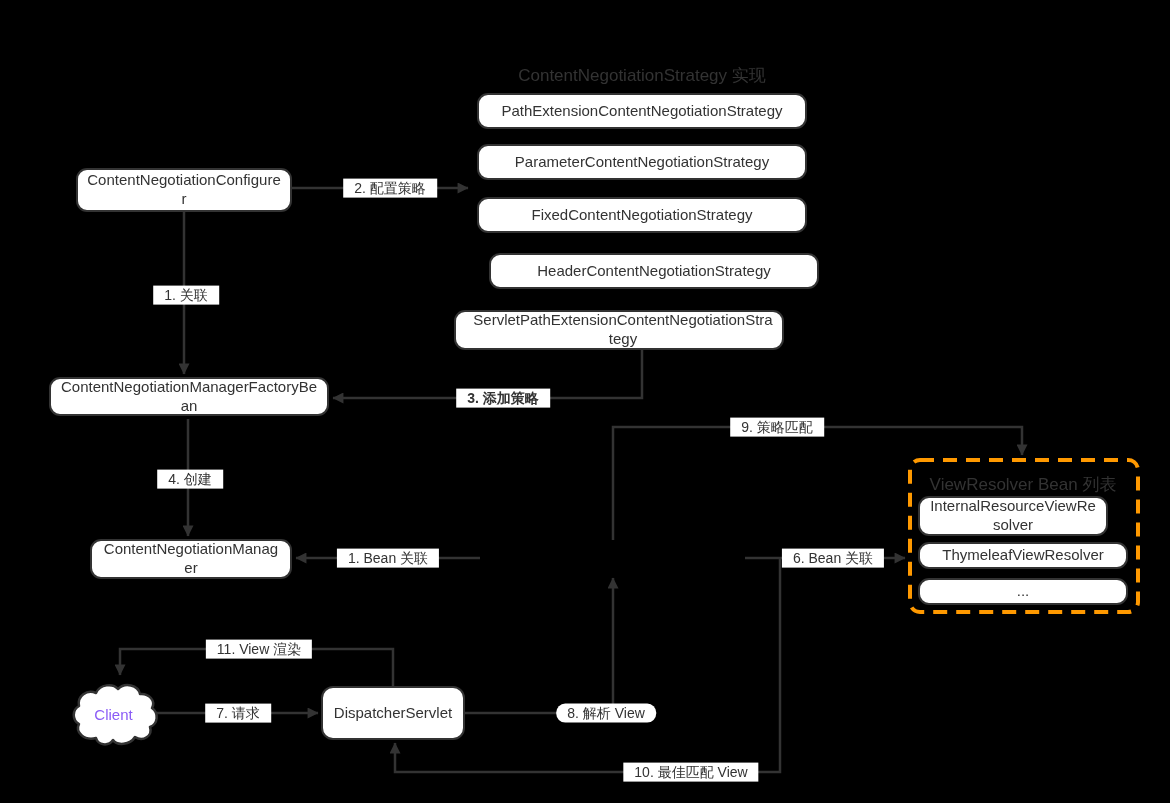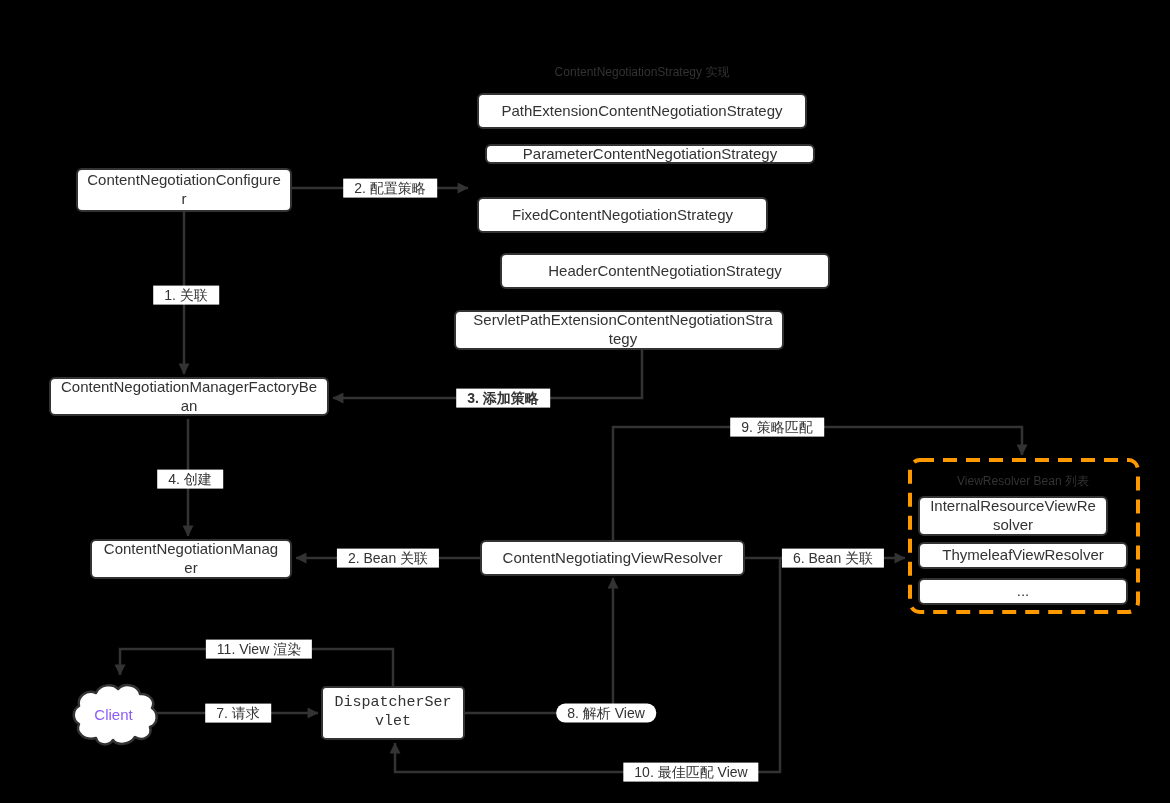--- a/index.html
+++ b/index.html
@@ -3,26 +3,26 @@
 <meta charset="utf-8">
 <style>
   html,body{margin:0;padding:0;background:#000;}
   .canvas{
     position:relative;width:1170px;height:803px;background:#000;overflow:hidden;
     font-family:"Liberation Sans","DejaVu Sans",sans-serif;
   }
   .edges{position:absolute;left:0;top:0;width:1170px;height:803px;}
   .node{
     position:absolute;box-sizing:border-box;display:flex;align-items:center;justify-content:center;
-    background:#fff;border:2px solid #333;border-radius:6px;color:#333;
+    background:#fff;border:2px solid #333;border-radius:11px;color:#333;
     font-size:15px;line-height:1.25;text-align:center;word-break:break-all;padding:0 8px;
   }
-  .node.square{border-radius:5px;font-family:Liberation Mono, monospace;}
+  .node.square{border-radius:12px;}
   .cluster-title{
-    position:absolute;color:#333;font-size:12px;text-align:center;white-space:nowrap;
+    position:absolute;color:#333;font-size:17px;text-align:center;white-space:nowrap;
     transform:translateX(-50%);
   }
   .cluster-title.in-box{transform:none;}
   .edge-label{
     position:absolute;transform:translate(-50%,-50%);background:#fff;color:#333;
     font-size:14px;line-height:1.2;padding:1px 11px;white-space:nowrap;
   }
   .cloud-label{
     position:absolute;left:70px;top:680px;width:87px;height:68px;
     display:flex;align-items:center;justify-content:center;color:#8b5cf6;font-size:15px;
@@ -61,42 +61,41 @@
                C 38 67, 28 65, 26 58 Z" fill="#fff" stroke="#333" stroke-width="2.5" stroke-linejoin="round"></path>
     </g>
   </svg>
 
   <div class="cluster-title" style="left:642px;top:64px;">ContentNegotiationStrategy 实现</div>
   <div class="cluster-title in-box" style="left:908px;top:473px;width:230px;">ViewResolver Bean 列表</div>
 
   <div class="node" style="left:76px;top:168px;width:216px;height:44px;">ContentNegotiationConfigurer</div>
 
   <div class="node" style="left:477px;top:93px;width:330px;height:36px;">PathExtensionContentNegotiationStrategy</div>
-  <div class="node" style="left:477px;top:144px;width:330px;height:20px;margin-left:8px;">ParameterContentNegotiationStrategy</div>
-  <div class="node" style="left:477px;top:197px;width:291px;height:36px;">FixedContentNegotiationStrategy</div>
-  <div class="node" style="left:500px;top:253px;width:330px;height:36px;">HeaderContentNegotiationStrategy</div>
+  <div class="node" style="left:477px;top:144px;width:330px;height:36px;">ParameterContentNegotiationStrategy</div>
+  <div class="node" style="left:477px;top:197px;width:330px;height:36px;">FixedContentNegotiationStrategy</div>
+  <div class="node" style="left:489px;top:253px;width:330px;height:36px;">HeaderContentNegotiationStrategy</div>
   <div class="node" style="left:454px;top:310px;width:330px;height:40px;padding-left:16px;">ServletPathExtensionContentNegotiationStrategy</div>
 
   <div class="node" style="left:49px;top:377px;width:280px;height:39px;">ContentNegotiationManagerFactoryBean</div>
   <div class="node" style="left:90px;top:539px;width:202px;height:40px;">ContentNegotiationManager</div>
-  <div class="node" style="left:480px;top:540px;width:265px;height:36px;">ContentNegotiatingViewResolver</div>
 
   <div class="node" style="left:918px;top:496px;width:190px;height:40px;">InternalResourceViewResolver</div>
   <div class="node" style="left:918px;top:542px;width:210px;height:27px;">ThymeleafViewResolver</div>
   <div class="node" style="left:918px;top:578px;width:210px;height:27px;">...</div>
 
   <div class="node square" style="left:321px;top:686px;width:144px;height:54px;">DispatcherServlet</div>
 
   <div class="cloud-label">Client</div>
 
   <span class="edge-label" style="left:186px;top:295px;">1. 关联</span>
   <span class="edge-label" style="left:390px;top:188px;">2. 配置策略</span>
   <span class="edge-label" style="left:503px;top:398px;font-weight:bold;">3. 添加策略</span>
   <span class="edge-label" style="left:190px;top:479px;">4. 创建</span>
-  <span class="edge-label" style="left:388px;top:558px;">2. Bean 关联</span>
+  <span class="edge-label" style="left:388px;top:558px;">1. Bean 关联</span>
   <span class="edge-label" style="left:833px;top:558px;">6. Bean 关联</span>
   <span class="edge-label" style="left:238px;top:713px;">7. 请求</span>
   <span class="edge-label" style="left:606px;top:713px;border-radius:9px;">8. 解析 View</span>
   <span class="edge-label" style="left:777px;top:427px;">9. 策略匹配</span>
   <span class="edge-label" style="left:691px;top:772px;">10. 最佳匹配 View</span>
   <span class="edge-label" style="left:259px;top:649px;">11. View 渲染</span>
 
 </div>
 
 </body></html>

